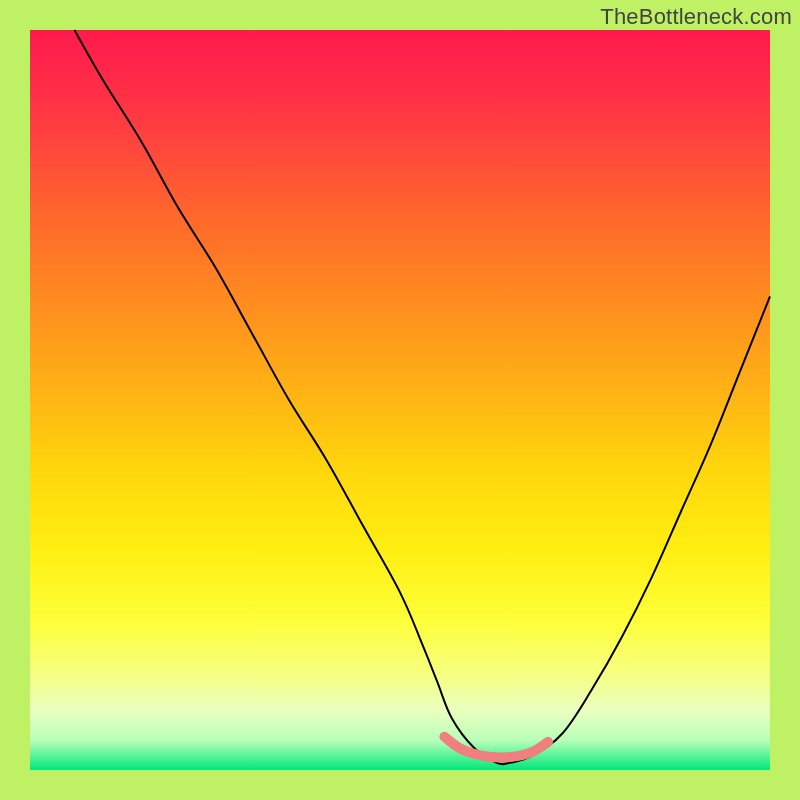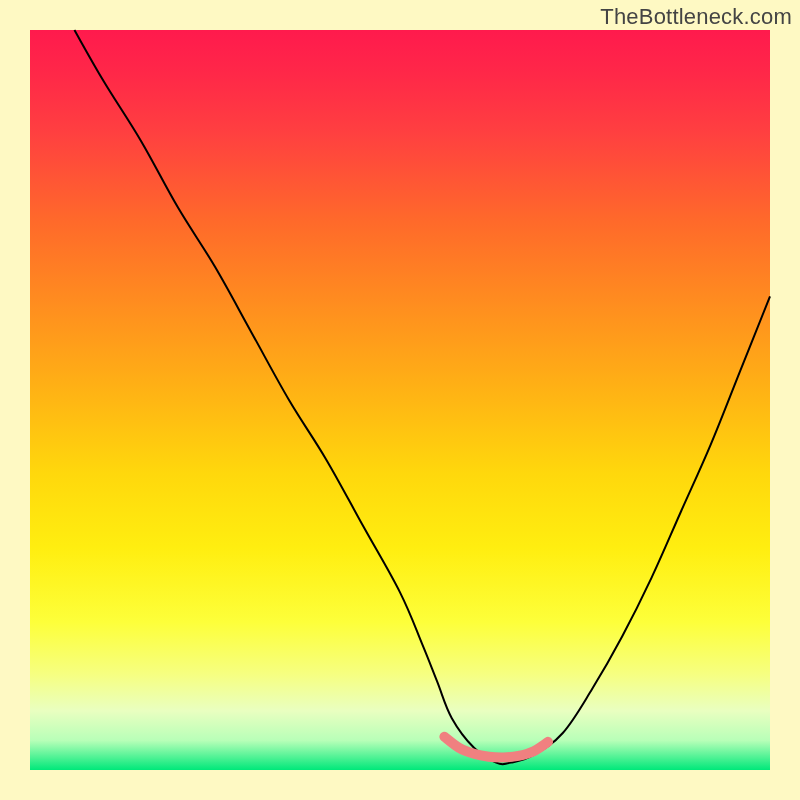--- a/index.html
+++ b/index.html
@@ -8,21 +8,21 @@
     width: 800px;
     height: 800px;
     overflow: hidden;
     background: #000;
     font-family: Arial, Helvetica, sans-serif;
   }
   .frame {
     position: relative;
     width: 800px;
     height: 800px;
-    background: #fef9c3;
+    background: #bef264;
   }
   .watermark {
     position: absolute;
     top: 4px;
     right: 8px;
     color: #444;
     font-size: 22px;
     letter-spacing: 0.2px;
     z-index: 10;
     font-weight: 500;

